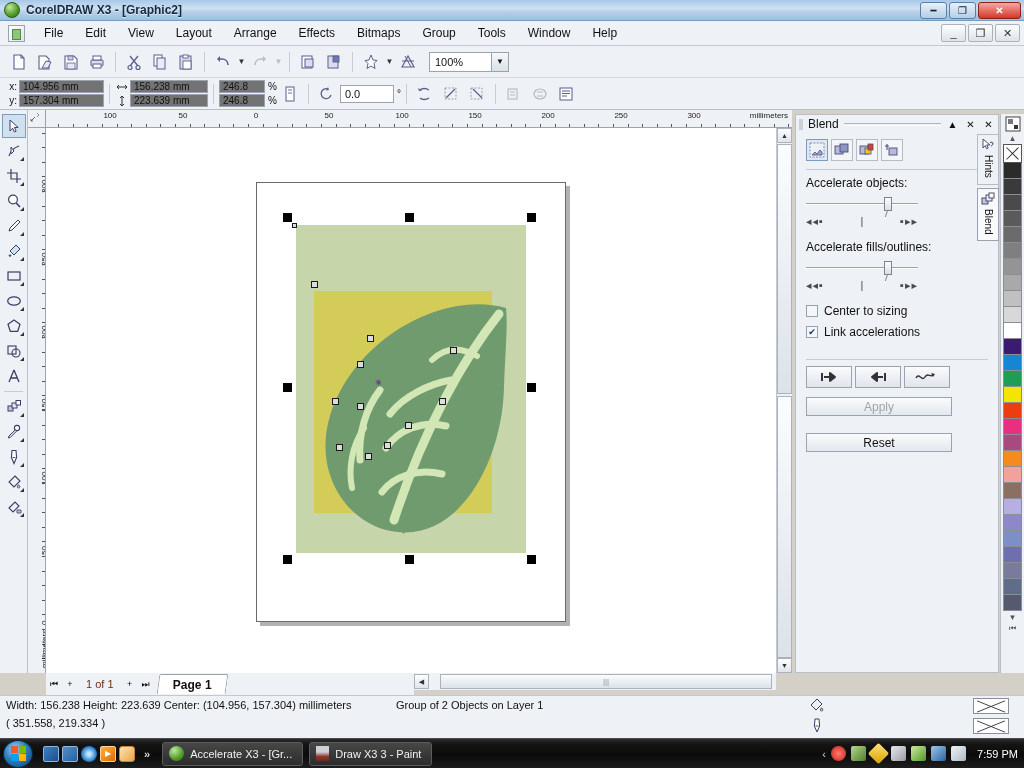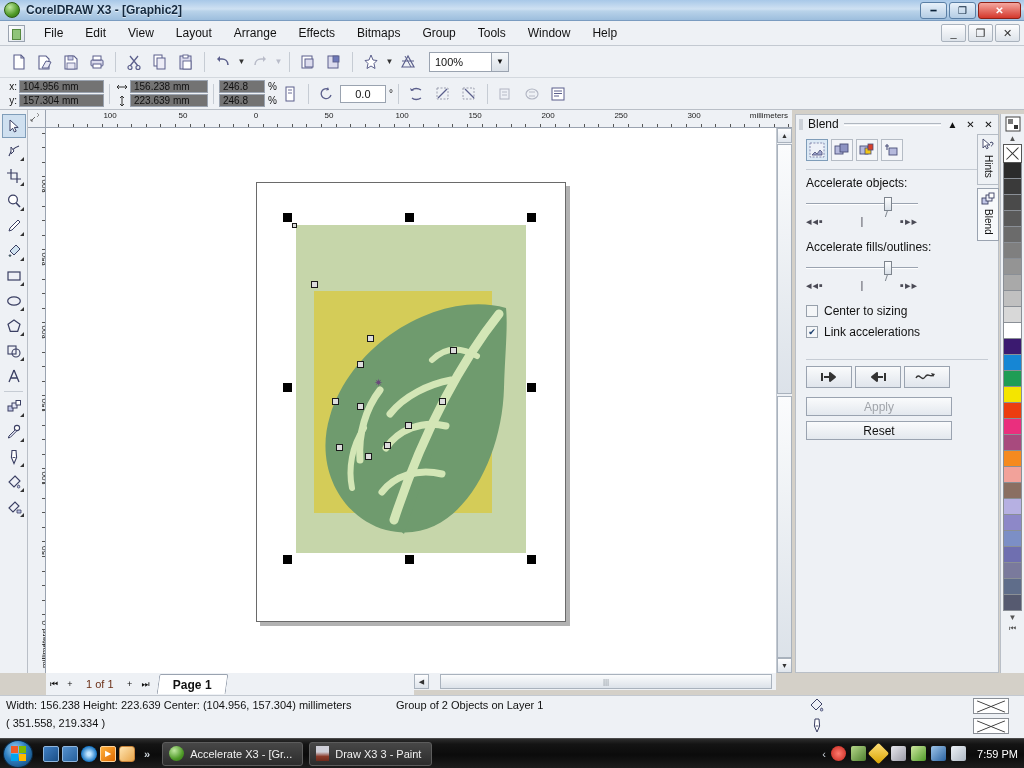--- a/index.html
+++ b/index.html
@@ -107,22 +107,22 @@
   .fieldrow { display: flex; align-items: center; height: 13px; }
   .flab { font-size: 10px; color: #111; width: 13px; text-align: right; margin-right: 2px; }
   .ftxt {
     border: 1px solid #9aa3b0; background: #737373; height: 13px; line-height: 11px;
     font-size: 10px; padding: 0 3px; color: #111; white-space: nowrap;
   }
   .w85 { width: 85px; } .w78 { width: 78px; } .w46 { width: 46px; }
   .pct { font-size: 10px; margin-left: 3px; color: #111; }
   .ico-sm { width: 13px; height: 13px; margin-right: 2px; display:flex; align-items:center; justify-content:center;}
   .rotbox {
-    width: 46px; height: 18px; border: 1px solid #9aa3b0; background: #fff;
-    font-size: 11px; padding: 0 4px; line-height: 16px; color: #111; text-align: center;
+    width: 54px; height: 18px; border: 1px solid #9aa3b0; background: #fff;
+    font-size: 11px; padding: 0 4px; line-height: 16px; color: #111;
   }
 
   
   .ruler-corner {
     position: absolute; left: 28px; top: 110px; width: 18px; height: 18px;
     background: #eef1f5; border-right: 1px solid #9aa3b0; border-bottom: 1px solid #9aa3b0;
   }
   .ruler-h {
     position: absolute; left: 46px; top: 110px; width: 746px; height: 18px;
     background: #eef1f5; border-bottom: 1px solid #9aa3b0; overflow: hidden;
@@ -275,21 +275,21 @@
     font-size: 9px; color: #1c3f6e; line-height: 10px;
   }
   .chktext { font-size: 12px; color: #111; }
   .actionrow { display: flex; gap: 3px; margin-bottom: 9px; }
   .actbtn {
     width: 46px; height: 22px; border: 1px solid #9aa3b0;
     background: linear-gradient(to bottom,#fafbfc,#e0e5ec);
     display: flex; align-items: center; justify-content: center;
   }
   .bigbtn {
-    width: 146px; height: 19px; margin-bottom: 5px;
+    width: 146px; height: 19px; margin-bottom: 17px;
     border: 1px solid #9aa3b0; background: linear-gradient(to bottom,#fafbfc,#e3e8ee);
     display: flex; align-items: center; justify-content: center;
     font-size: 12px; color: #111;
   }
   .bigbtn.disabled { color: #a0a4aa; }
 
   
   .sidetabs { position: absolute; left: 977px; top: 134px; width: 22px; }
   .sidetab {
     width: 22px; border: 1px solid #b5bcc5; background: #eef1f5;

